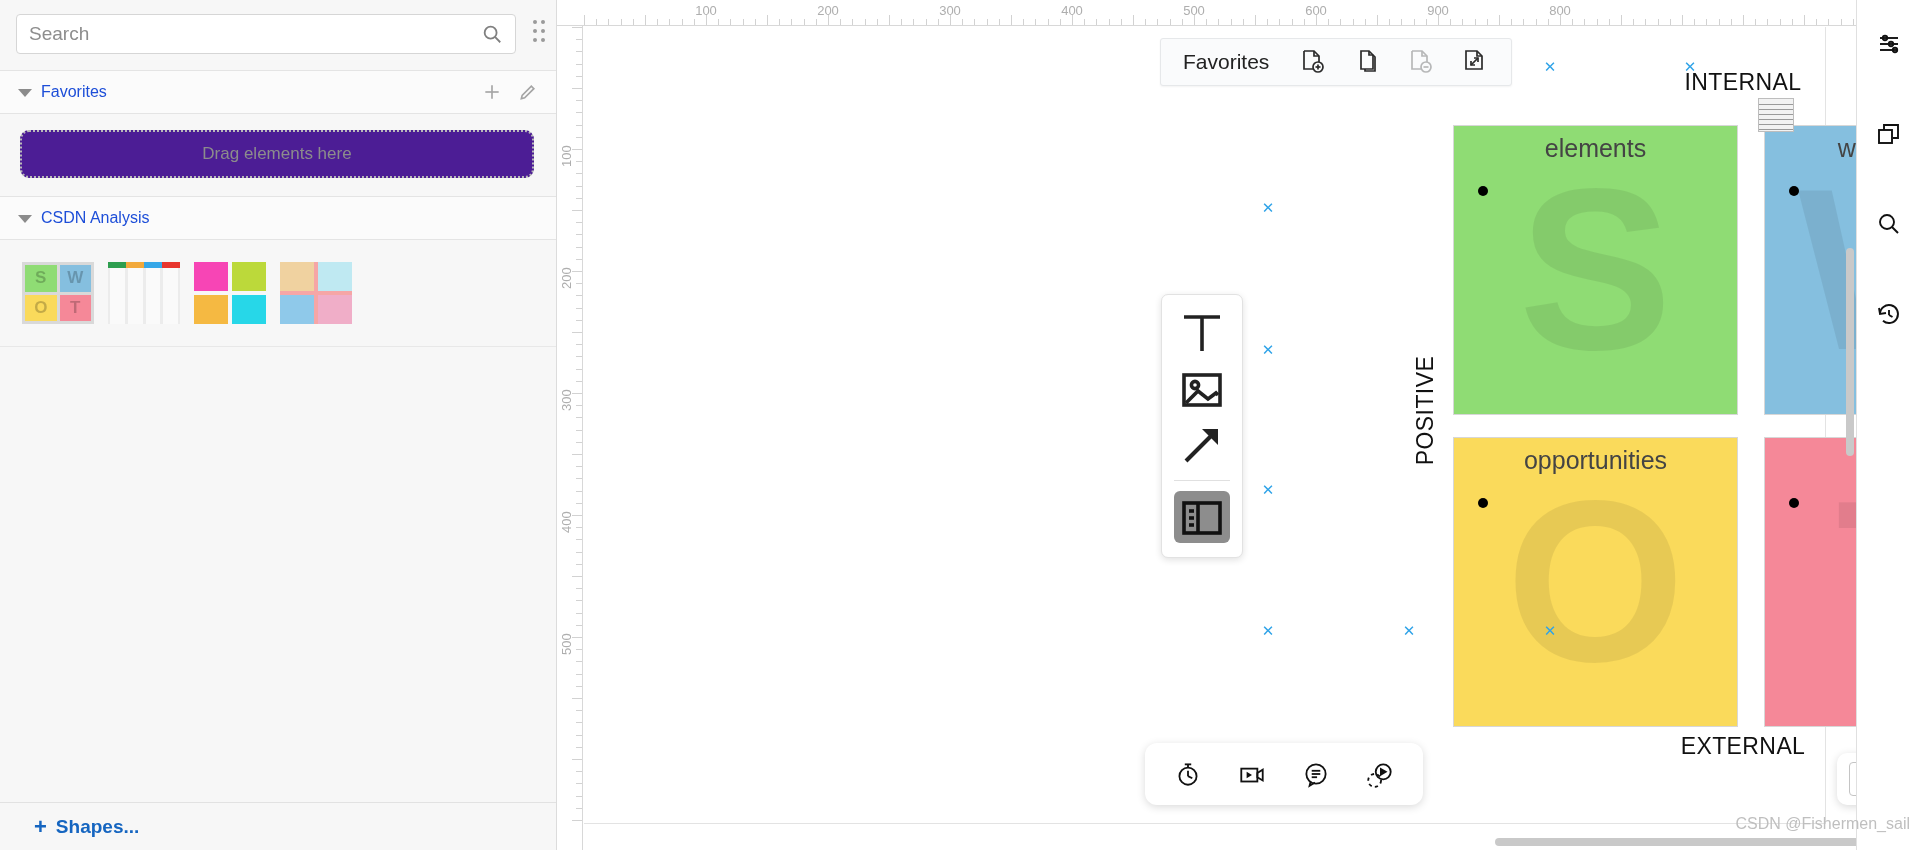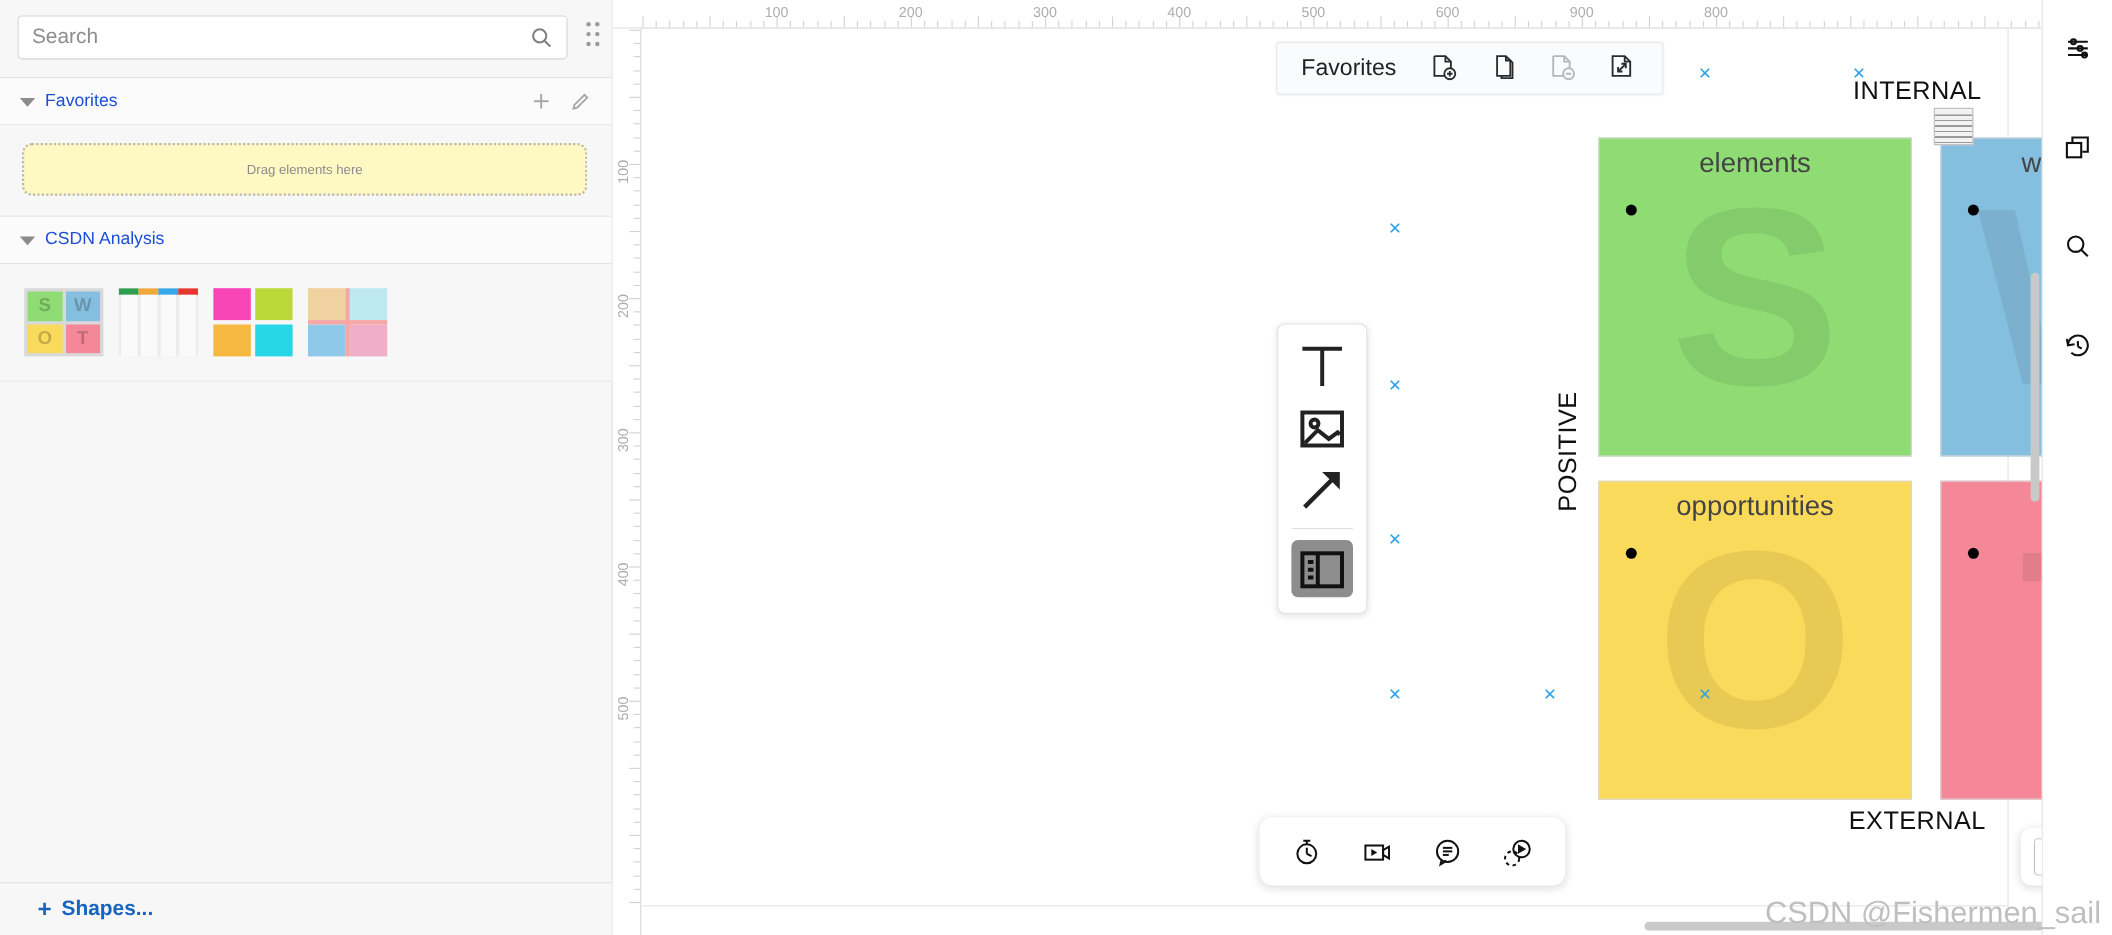--- a/index.html
+++ b/index.html
@@ -42,21 +42,21 @@
   .caret { width: 0; height: 0; border-left: 7px solid transparent; border-right: 7px solid transparent;
            border-top: 8px solid #8b8b8b; margin-top: 2px; }
   .section-head .sh-label { font-size: 16px; color: #1d4ed8; }
   .head-actions { margin-left: auto; display: flex; gap: 16px; align-items: center; }
   .head-actions svg { width: 20px; height: 20px; opacity: .65; }
 
   .drop-zone-wrap { padding: 16px 22px 18px 20px; background: #f7f7f7; }
   .drop-zone {
     height: 48px; border: 2px dotted #b9b9b9; border-radius: 9px;
     display: flex; align-items: center; justify-content: center;
-    color: #8c8c8c; font-size: 12px; background: #fef9c3;
+    color: #8c8c8c; font-size: 17px; background: #4c1d95;
   }
 
   .thumb-row { display: flex; gap: 14px; padding: 22px 18px 22px 22px; background: #f7f7f7;
                border-bottom: 1px solid #e8e8e8; }
   .thumb { width: 72px; height: 62px; position: relative; cursor: pointer; }
 
   .t1 { background: #d9d9d9; padding: 3px; display: grid; grid-template-columns: 1fr 1fr;
         grid-template-rows: 1fr 1fr; gap: 3px; }
   .t1 div { display: flex; align-items: center; justify-content: center;
             font-size: 17px; font-weight: 700; color: rgba(0,0,0,.22); }
@@ -179,21 +179,21 @@
     background: #fff; border-radius: 10px; box-shadow: 0 2px 9px rgba(0,0,0,.15);
     display: flex; align-items: center; padding: 0 12px; gap: 12px;
   }
   .page-input {
     width: 144px; height: 34px; border: 1px solid #c4c4c4; border-radius: 4px;
     display: flex; align-items: center; justify-content: center;
     font-size: 19px; color: #333; background: #fff;
   }
 
   .watermark {
-    position: absolute; right: 10px; bottom: 4px; font-size: 28px;
+    position: absolute; right: 10px; bottom: 17px; font-size: 16px;
     color: #bfbfbf; z-index: 20;
   }
 
   
   .sb-v {
     position: absolute; right: 2px; top: 248px; width: 8px; height: 208px;
     background: #c9c9c9; border-radius: 4px; z-index: 8;
   }
   .sb-h {
     position: absolute; left: 938px; bottom: 4px; height: 8px; width: 372px;

